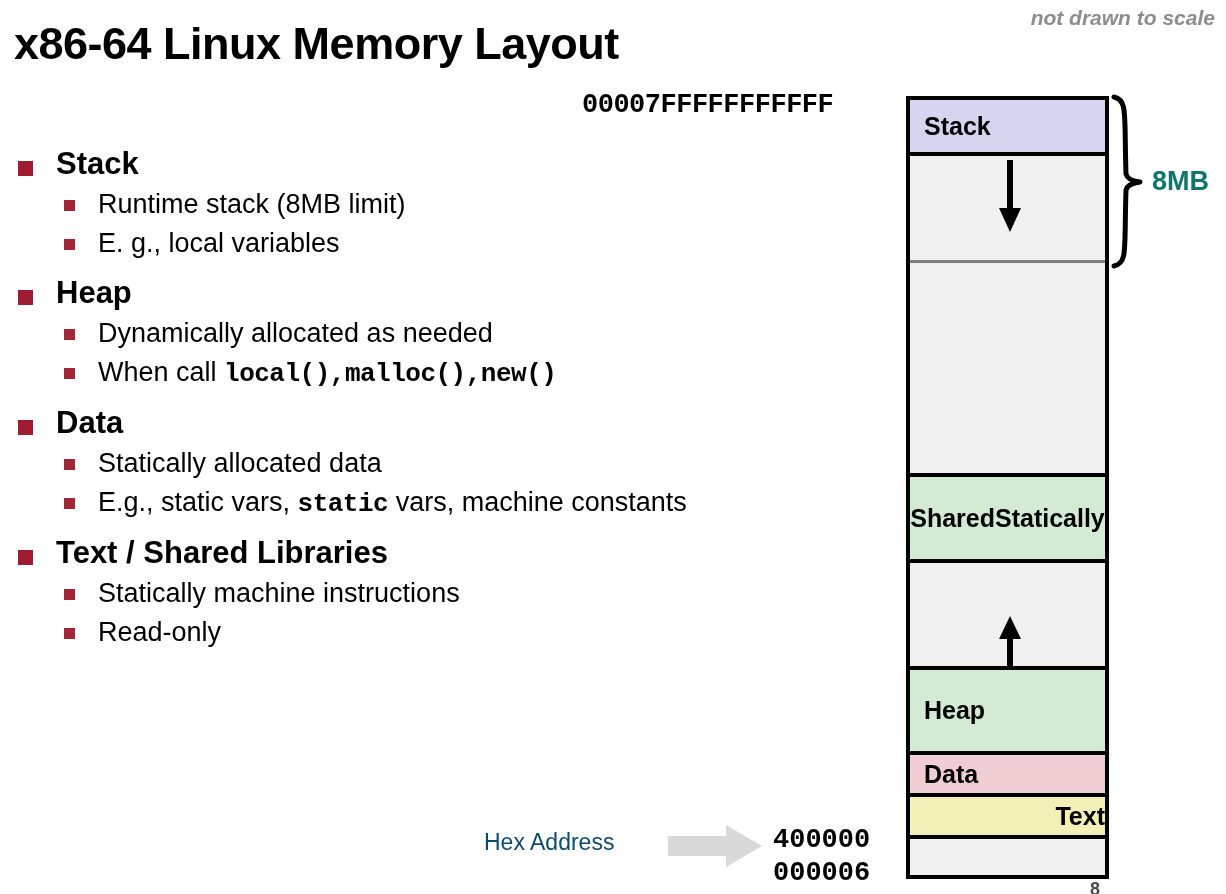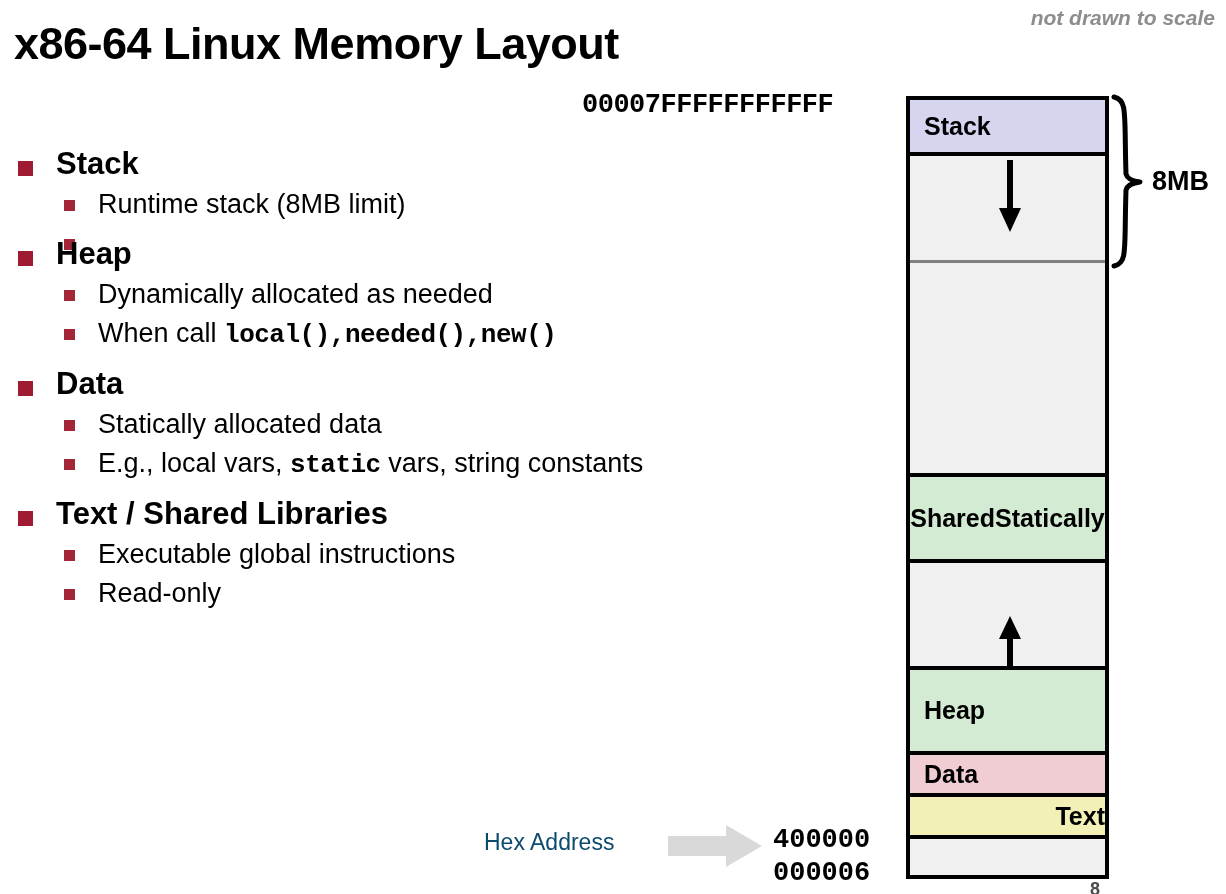--- a/index.html
+++ b/index.html
@@ -252,21 +252,21 @@
     top: 94px;
     width: 40px;
     height: 175px;
   }
   #brace-label {
     position: absolute;
     left: 1152px;
     top: 166px;
     font-size: 27px;
     font-weight: bold;
-    color: #000000;
+    color: #0f766e;
     white-space: nowrap;
   }
 
   
   #page-number {
     position: absolute;
     right: 14px;
     bottom: -6px;
     font-size: 18px;
     font-weight: bold;
@@ -289,55 +289,56 @@
     <div class="lvl1">
       <span class="sq"></span>
       <span>Stack</span>
     </div>
     <div class="lvl2">
       <span class="sq"></span>
       <span>Runtime stack (8MB limit)</span>
     </div>
     <div class="lvl2">
       <span class="sq"></span>
+      <span>E. g., local variables</span>
     </div>
 
     <div class="lvl1 gap-lvl1">
       <span class="sq"></span>
       <span>Heap</span>
     </div>
     <div class="lvl2">
       <span class="sq"></span>
       <span>Dynamically allocated as needed</span>
     </div>
     <div class="lvl2">
       <span class="sq"></span>
-      <span>When call </span><span class="mono">local()</span><span class="mono">,</span><span class="mono">needed()</span><span class="mono">,</span><span class="mono">new()</span>
+      <span>When call </span><span class="mono">local()</span><span class="mono">,</span><span class="mono">malloc()</span><span class="mono">,</span><span class="mono">new()</span>
     </div>
 
     <div class="lvl1 gap-lvl1">
       <span class="sq"></span>
       <span>Data</span>
     </div>
     <div class="lvl2">
       <span class="sq"></span>
       <span>Statically allocated data</span>
     </div>
     <div class="lvl2">
       <span class="sq"></span>
-      <span>E.g., local vars, </span><span class="mono">static</span><span> vars, string constants</span>
+      <span>E.g., static vars, </span><span class="mono">static</span><span> vars, machine constants</span>
     </div>
 
     <div class="lvl1 gap-lvl1">
       <span class="sq"></span>
       <span>Text  / Shared Libraries</span>
     </div>
     <div class="lvl2">
       <span class="sq"></span>
-      <span>Executable global instructions</span>
+      <span>Statically machine instructions</span>
     </div>
     <div class="lvl2">
       <span class="sq"></span>
       <span>Read-only</span>
     </div>
 
   </div>
 
   <div id="hex-label">Hex Address</div>
   <svg id="hex-arrow" viewBox="0 0 94 44">

